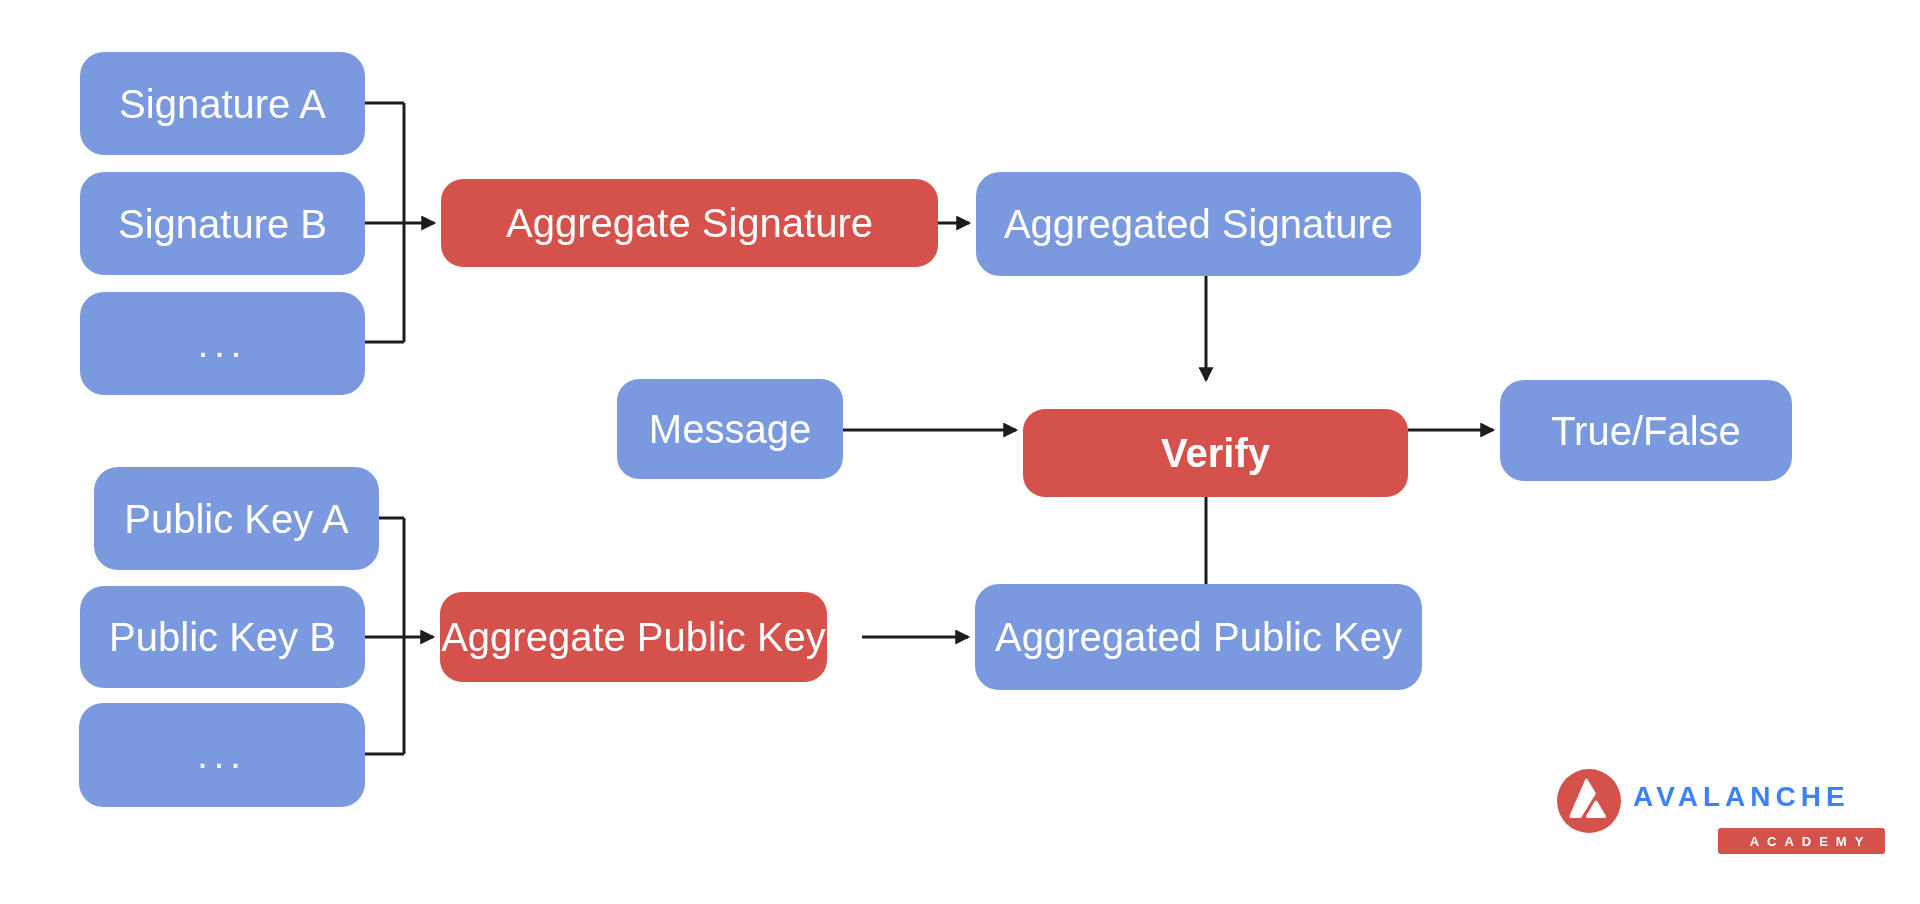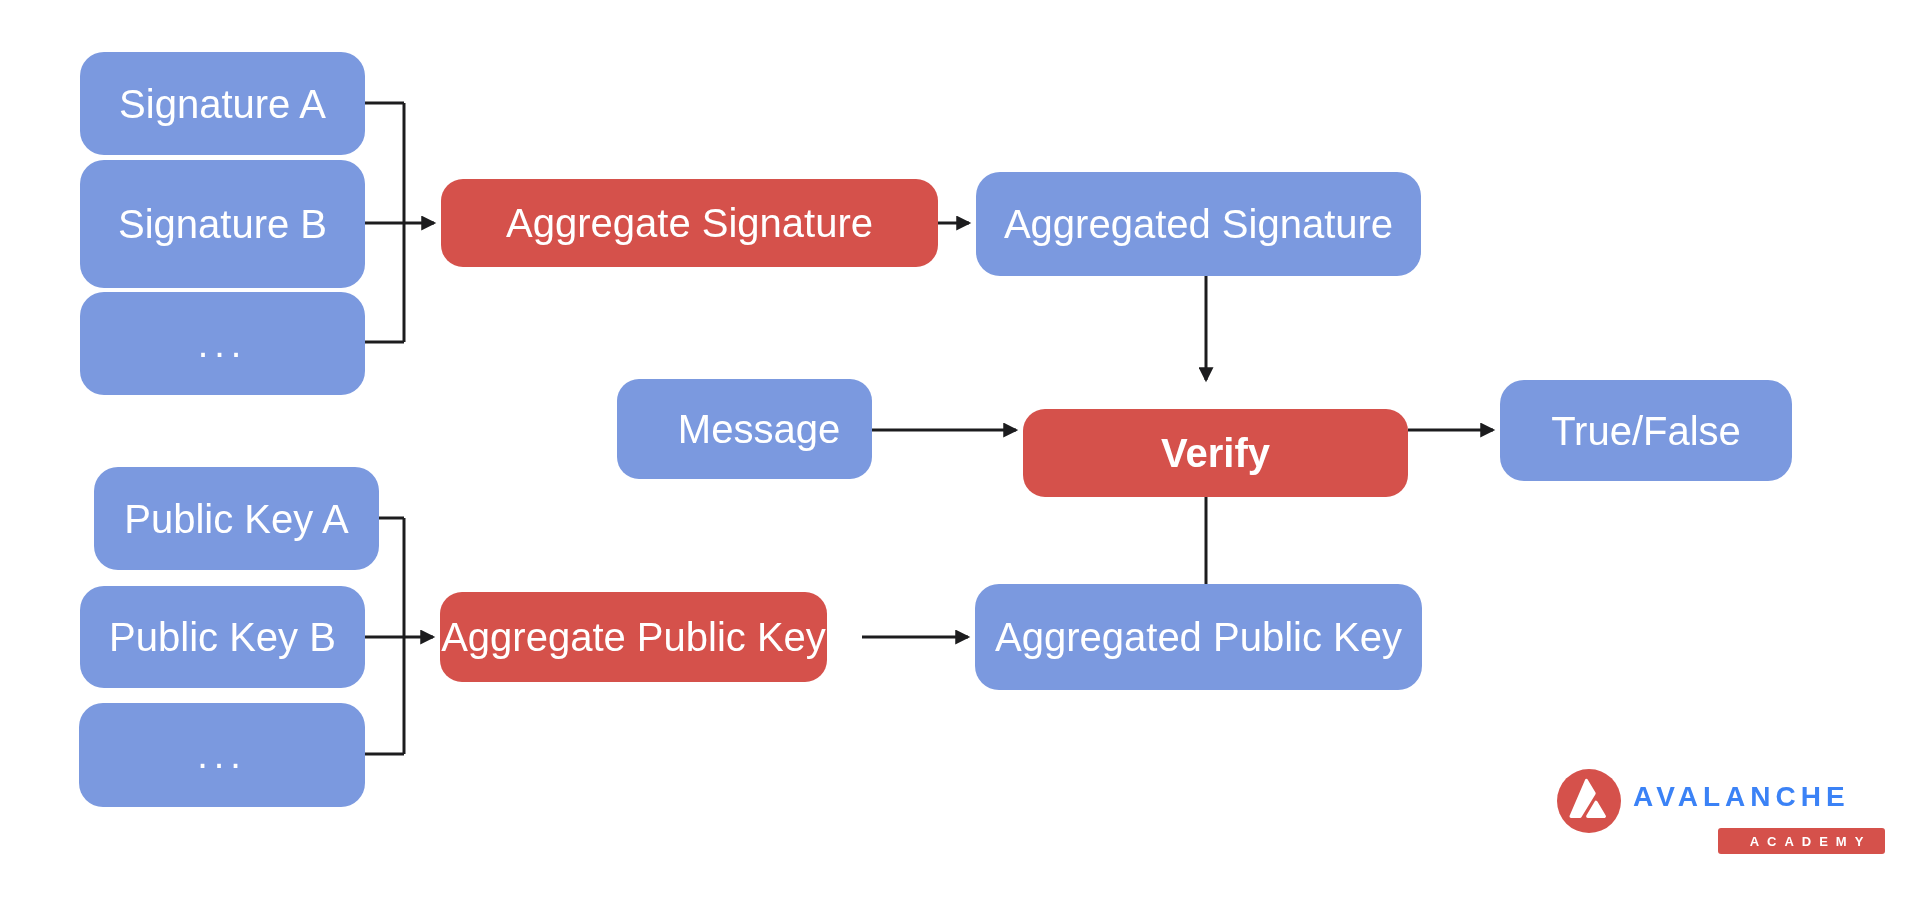--- a/index.html
+++ b/index.html
@@ -9,28 +9,28 @@
   }
   .node{
     position:absolute;display:flex;align-items:center;justify-content:center;
     color:#ffffff;font-size:40px;line-height:1;border-radius:24px;
     text-align:center;white-space:nowrap;
   }
   .blue{background:#7B99DF;}
   .red{background:#D5514B;}
   .dots{letter-spacing:6px;font-size:38px;}
   #node-signature-a     {left:80px;  top:52px;  width:285px; height:103px;}
-  #node-signature-b     {left:80px;  top:160px; width:285px; height:128px;}
+  #node-signature-b     {left:80px;  top:172px; width:285px; height:103px;}
   #node-signature-more  {left:80px;  top:292px; width:285px; height:103px;}
   #node-public-key-a    {left:80px;  top:467px; width:285px; height:103px;margin-left:14px;}
   #node-public-key-b    {left:80px;  top:586px; width:285px; height:102px;}
   #node-public-key-more {left:79px;  top:703px; width:286px; height:104px;}
   #node-aggregate-signature  {left:441px; top:179px; width:497px; height:88px; border-radius:22px;}
   #node-aggregated-signature {left:976px; top:172px; width:445px; height:104px;}
-  #node-message              {left:617px; top:379px; width:226px; height:100px; border-radius:22px;padding-left:29px;}
+  #node-message              {left:617px; top:379px; width:226px; height:100px; border-radius:22px;}
   #node-verify               {left:1023px;top:387px; width:385px; height:88px;  border-radius:22px; font-weight:bold;margin-top:22px;}
   #node-true-false           {left:1500px;top:380px; width:292px; height:101px;}
   #node-aggregate-public-key  {left:440px; top:592px; width:387px; height:90px; border-radius:22px;}
   #node-aggregated-public-key {left:975px; top:584px; width:447px; height:106px;}
 
   #connector-svg{position:absolute;left:0;top:0;pointer-events:none;}
   .cline{stroke:#1C1C1E;stroke-width:3;fill:none;}
 
   
   .logo-mark{position:absolute;left:1557px;top:769px;width:64px;height:64px;}

